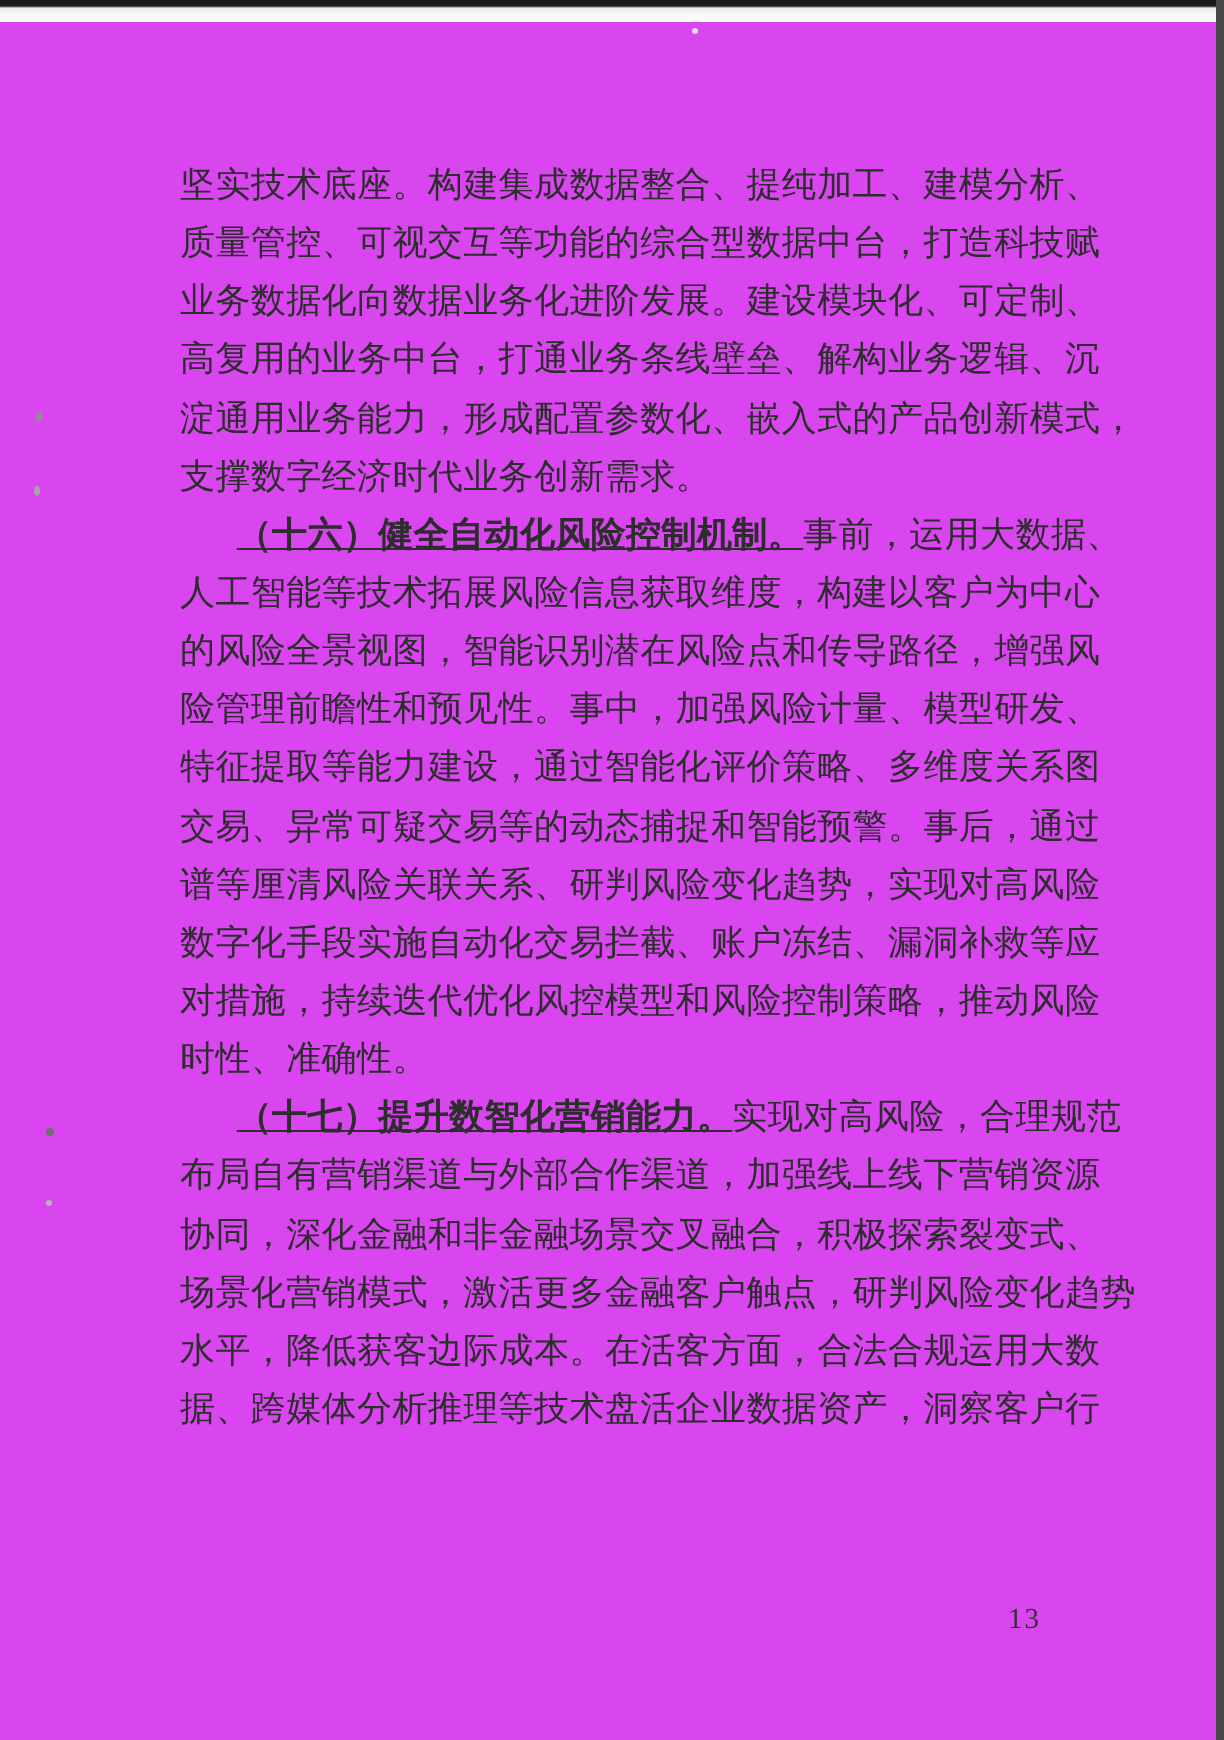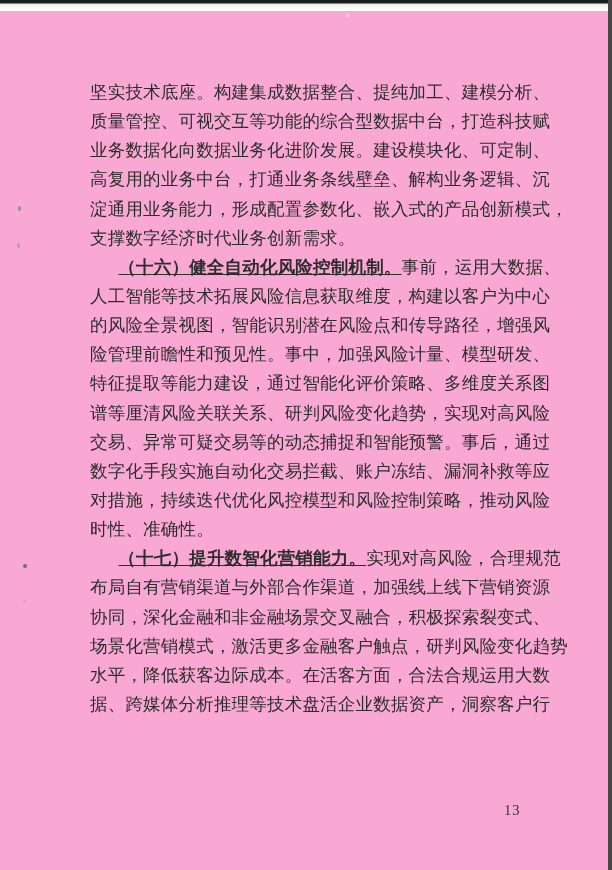--- a/index.html
+++ b/index.html
@@ -5,21 +5,21 @@
   html, body {
     margin: 0;
     padding: 0;
     background: #ffffff;
     font-family: "Liberation Serif", "DejaVu Serif", serif;
   }
   .page {
     position: relative;
     width: 612px;
     height: 870px;
-    background: #f9a8d4;
+    background: #d946ef;
     overflow: hidden;
   }
   
   .edge-top {
     position: absolute;
     left: 0; top: 0;
     width: 612px; height: 11px;
     background: linear-gradient(#1b1b1b 0, #1b1b1b 3px, #e9e9e9 4px, #f8f8f8 7px, #fefefe 11px);
   }
   .edge-right {
@@ -89,22 +89,22 @@
     <div class="line j">高复用的业务中台，打通业务条线壁垒、解构业务逻辑、沉</div>
     <div class="line j">淀通用业务能力，形成配置参数化、嵌入式的产品创新模式，</div>
     <div class="line pend">支撑数字经济时代业务创新需求。</div>
 
     <div class="line j ind"><span class="bold">（十六）健全自动化风险控制机制。</span><span>事前，运用大数据、</span></div>
 
     <div class="line j">人工智能等技术拓展风险信息获取维度，构建以客户为中心</div>
     <div class="line j">的风险全景视图，智能识别潜在风险点和传导路径，增强风</div>
     <div class="line j">险管理前瞻性和预见性。事中，加强风险计量、模型研发、</div>
     <div class="line j">特征提取等能力建设，通过智能化评价策略、多维度关系图</div>
+    <div class="line j">交易、异常可疑交易等的动态捕捉和智能预警。事后，通过</div>
     <div class="line j">谱等厘清风险关联关系、研判风险变化趋势，实现对高风险</div>
-    <div class="line j">交易、异常可疑交易等的动态捕捉和智能预警。事后，通过</div>
     <div class="line j">数字化手段实施自动化交易拦截、账户冻结、漏洞补救等应</div>
     <div class="line j">对措施，持续迭代优化风控模型和风险控制策略，推动风险</div>
     <div class="line pend">时性、准确性。</div>
 
     <div class="line j ind"><span class="bold">（十七）提升数智化营销能力。</span><span>实现对高风险，合理规范</span></div>
 
     <div class="line j">布局自有营销渠道与外部合作渠道，加强线上线下营销资源</div>
     <div class="line j">协同，深化金融和非金融场景交叉融合，积极探索裂变式、</div>
     <div class="line j">场景化营销模式，激活更多金融客户触点，研判风险变化趋势</div>
     <div class="line j">水平，降低获客边际成本。在活客方面，合法合规运用大数</div>

